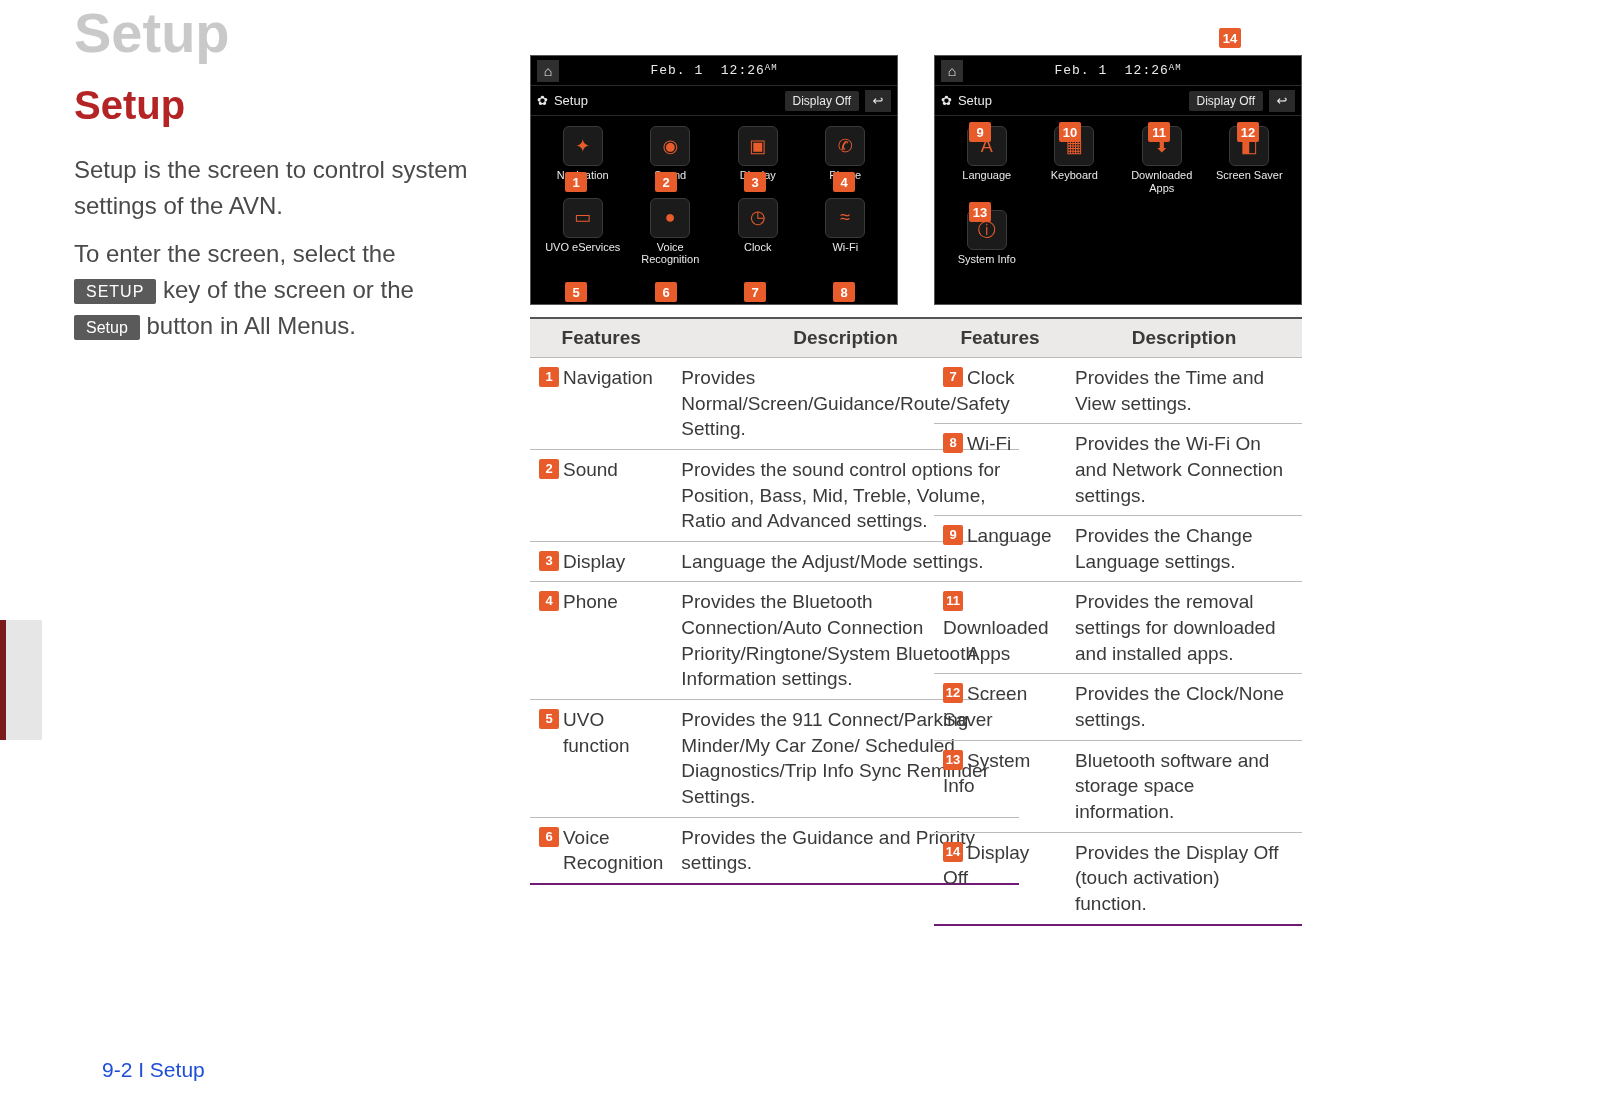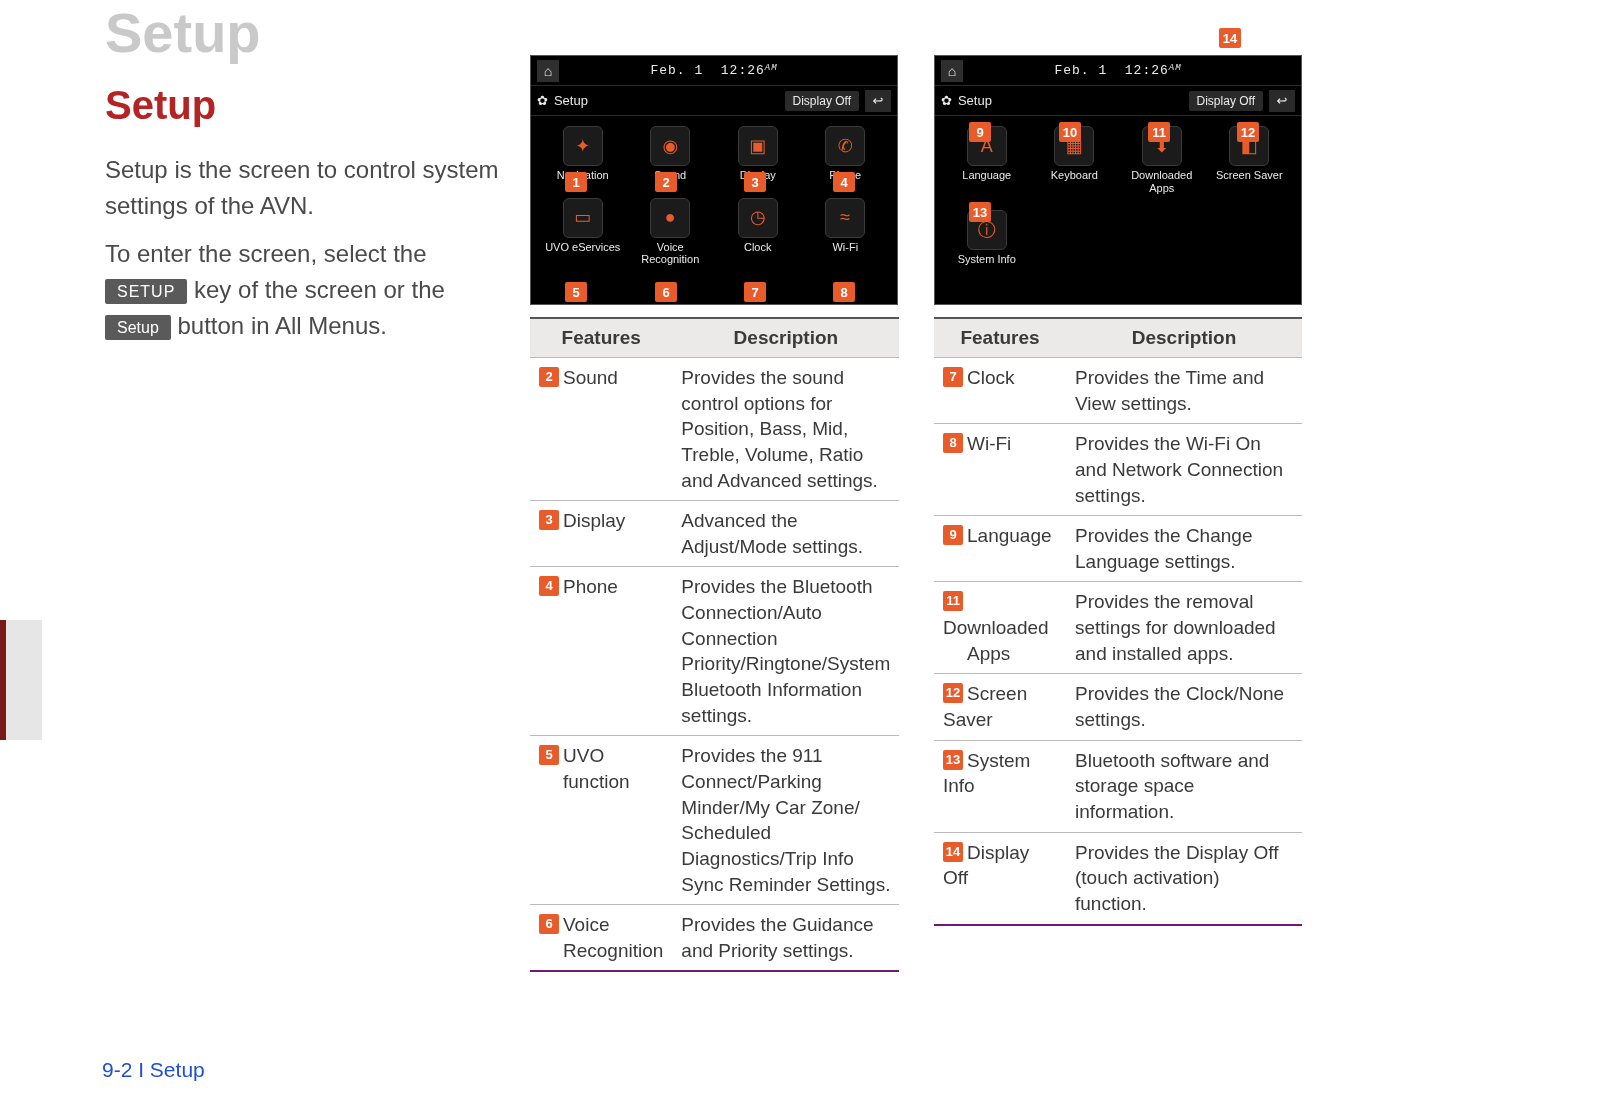--- a/index.html
+++ b/index.html
@@ -7,21 +7,21 @@
     margin: 0;
     background: #fff;
     font-family: Arial, Helvetica, sans-serif;
     color: #3a3a3a;
     width: 1606px;
     height: 1108px;
     position: relative;
     overflow: hidden;
   }
   .page {
-    padding: 0 0 0 105px;
+    padding: 0 0 0 74px;
     position: relative;
   }
   .tab {
     position: absolute;
     left: 0;
     top: 620px;
     width: 42px;
     height: 120px;
     background: linear-gradient(to right, #7a1b1b 0, #7a1b1b 6px, #e6e6e6 6px, #e6e6e6 100%);
   }
@@ -95,21 +95,21 @@
     display: flex; align-items: center; justify-content: center;
     font-size: 14px;
   }
   .shot .date {
     position: absolute;
     left: 50%;
     transform: translateX(-50%);
     font-family: "Courier New", monospace;
     letter-spacing: 1px;
   }
-  .shot .ampm { font-size: 9px; vertical-align: text-top; font-style: italic;}
+  .shot .ampm { font-size: 9px; vertical-align: text-top;}
   .shot .row2 {
     height: 30px;
     display: flex;
     align-items: center;
     padding: 0 6px;
     border-bottom: 1px solid #2a2a2a;
   }
   .shot .gear { margin-right: 6px; }
   .shot .displayoff {
     margin-left: auto;
@@ -296,26 +296,30 @@
 
       <table class="ftable">
         <thead>
           <tr>
             <th>Features</th>
             <th>Description</th>
           </tr>
         </thead>
         <tbody>
           <tr>
+            <td class="feat"><span class="num">1</span><span>Navigation</span></td>
+            <td>Provides Normal/Screen/Guidance/Route/Safety Setting.</td>
+          </tr>
+          <tr>
             <td class="feat"><span class="num">2</span><span>Sound</span></td>
             <td>Provides the sound control options for Position, Bass, Mid, Treble, Volume, Ratio and Advanced settings.</td>
           </tr>
           <tr>
             <td class="feat"><span class="num">3</span><span>Display</span></td>
-            <td>Advanced the Adjust/Mode settings.</td>
+            <td>Language the Adjust/Mode settings.</td>
           </tr>
           <tr>
             <td class="feat"><span class="num">4</span><span>Phone</span></td>
             <td>Provides the Bluetooth Connection/Auto Connection Priority/Ringtone/System Bluetooth Information settings.</td>
           </tr>
           <tr>
             <td class="feat"><span class="num">5</span><span>UVO<br><span class="indent">function</span></span></td>
             <td>Provides the 911 Connect/Parking Minder/My Car Zone/ Scheduled Diagnostics/Trip Info Sync Reminder Settings.</td>
           </tr>
           <tr>

